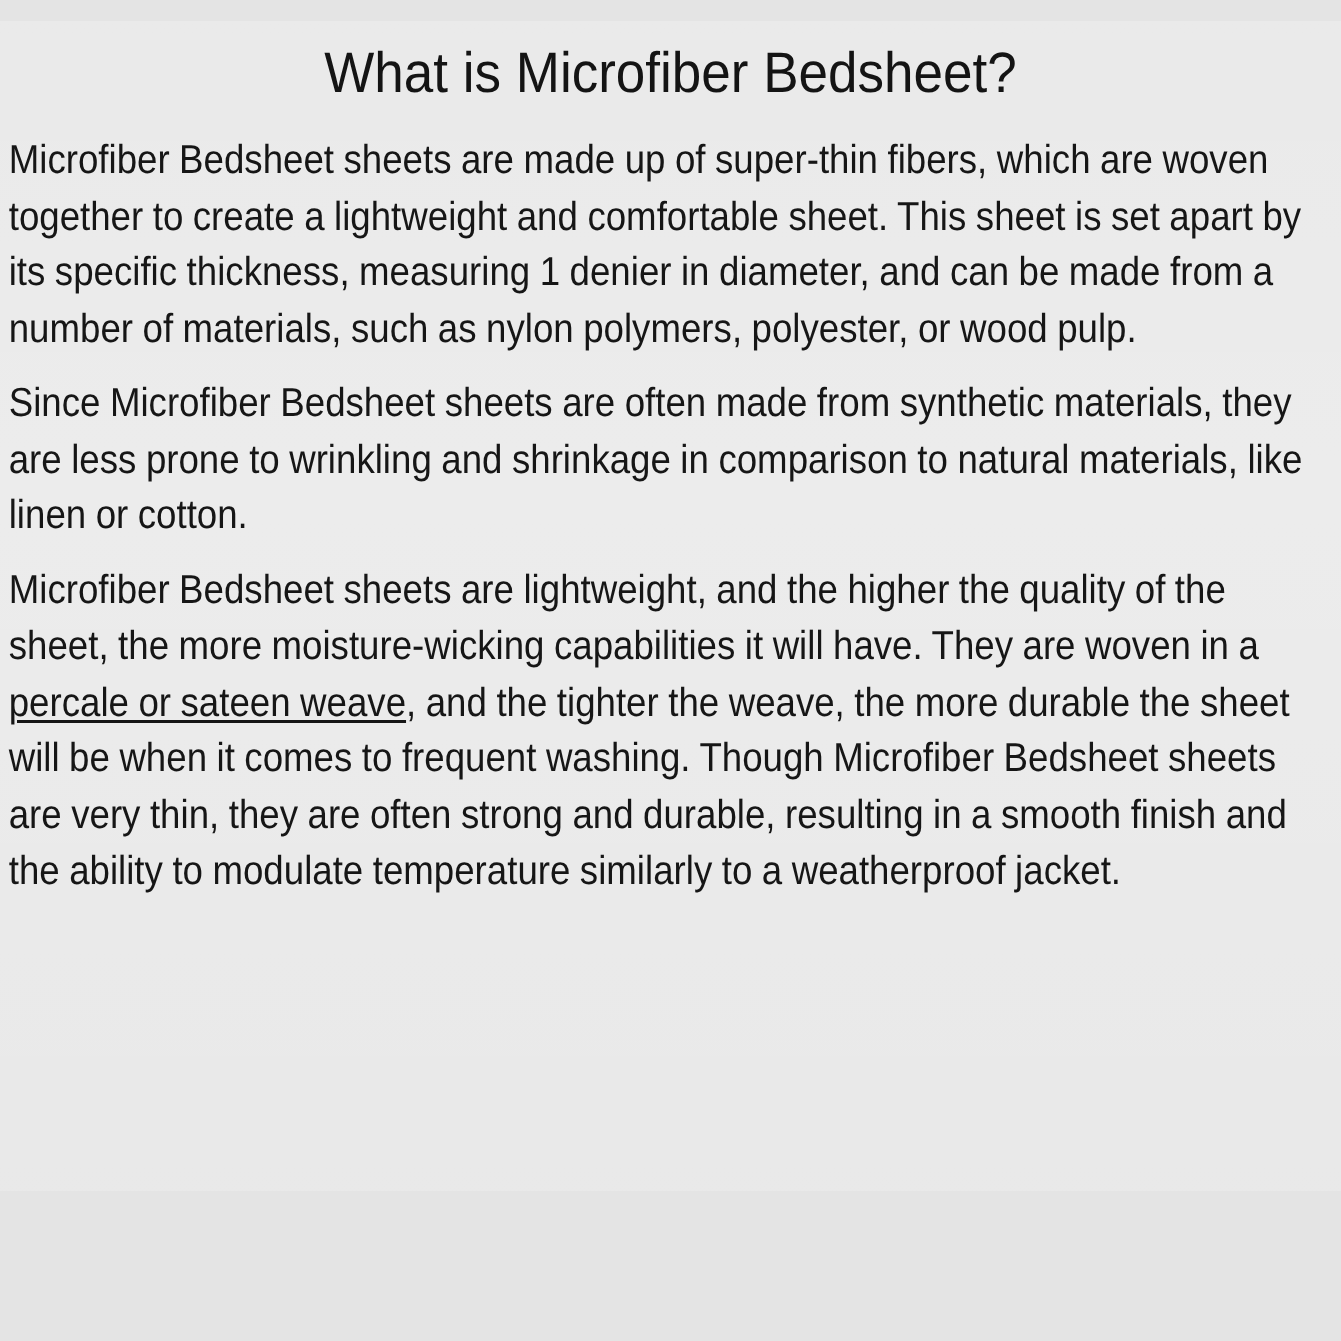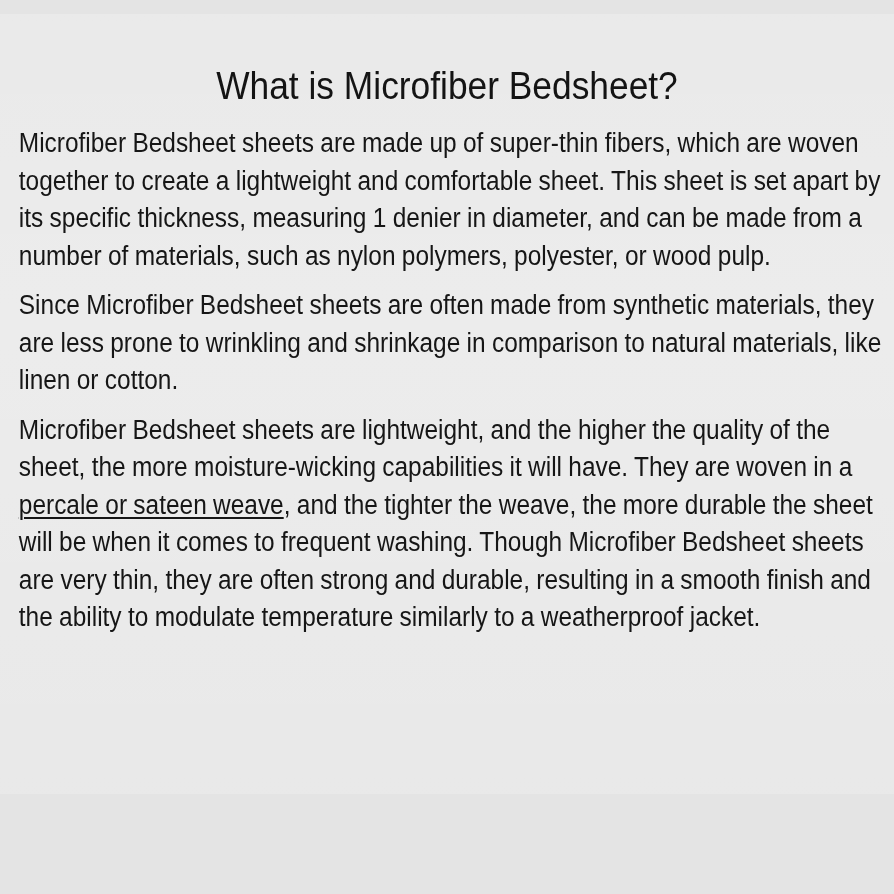--- a/index.html
+++ b/index.html
@@ -37,22 +37,21 @@
         rgba(255,255,255,0.22) 0%,
         rgba(255,255,255,0.30) 40%,
         rgba(255,255,255,0.18) 100%);
     pointer-events: none;
     z-index: 0;
   }
 
   .content {
     position: relative;
     z-index: 1;
-    padding: 17px;
-    margin-top: 24px;
+    padding: 4px;
   }
 
   .title {
     margin: 0;
     padding: 22px 0 0 0;
     text-align: center;
     font-size: 38px;
     line-height: 46px;
     font-weight: 400;
     letter-spacing: 0px;

